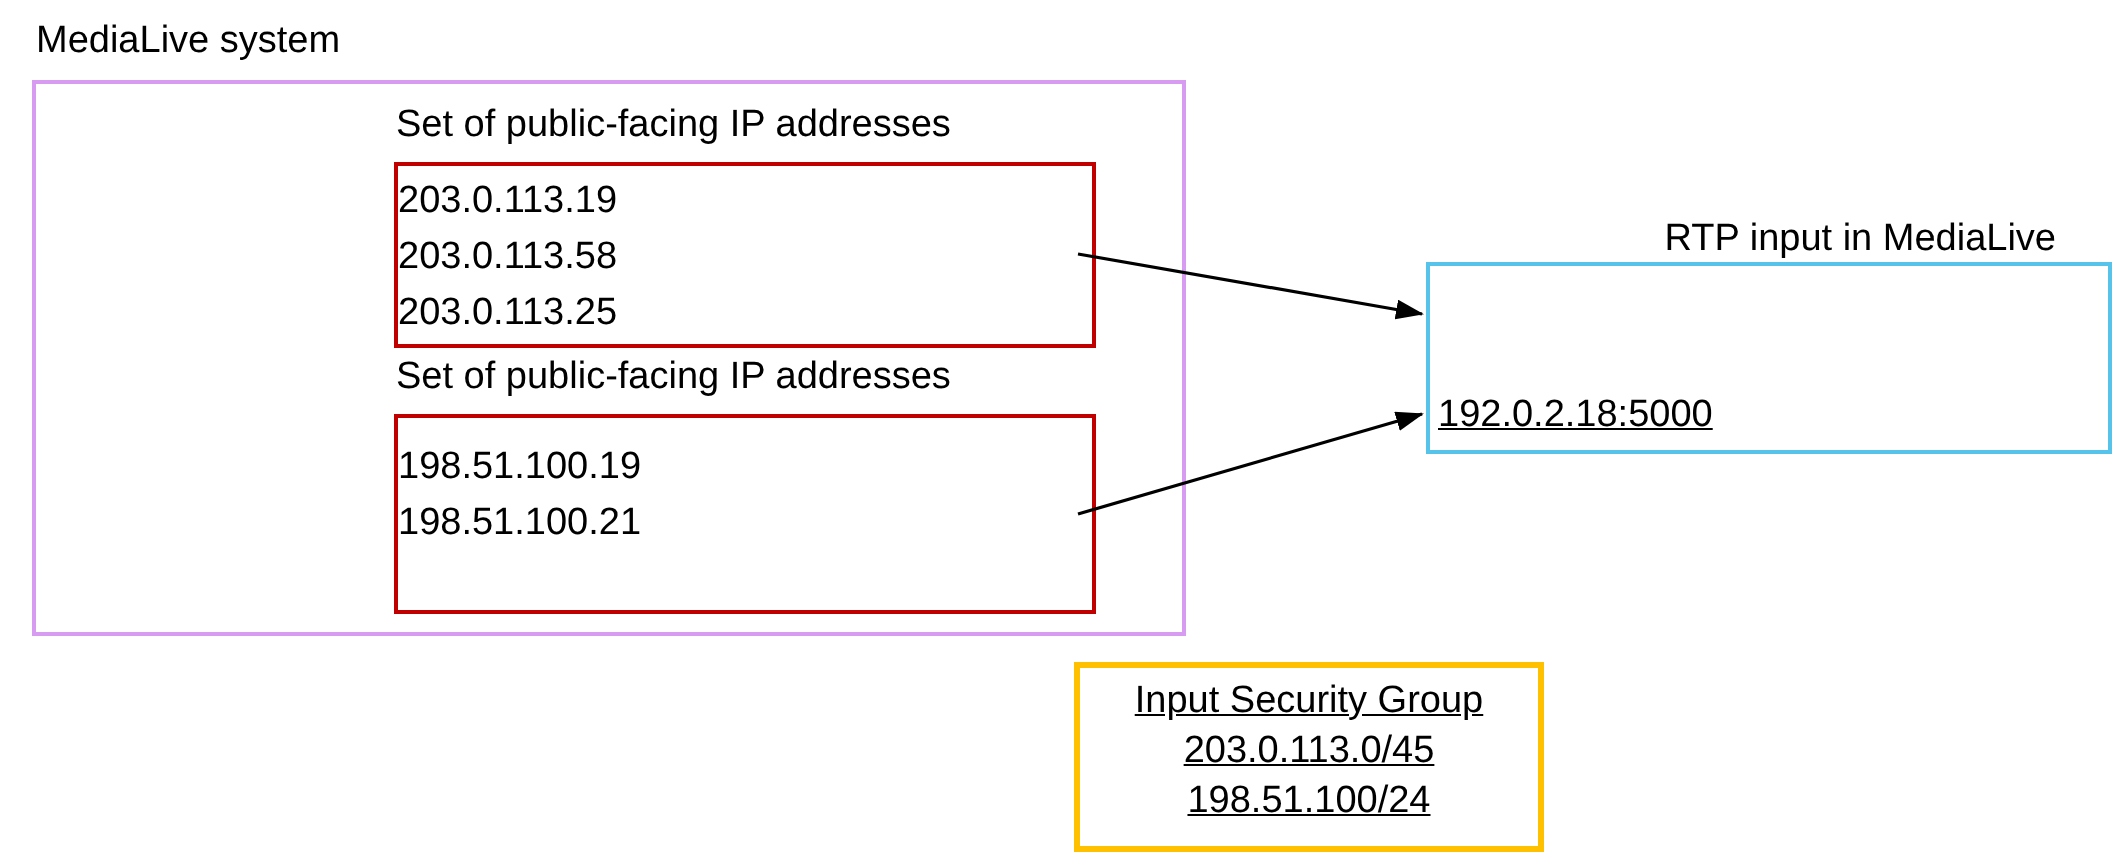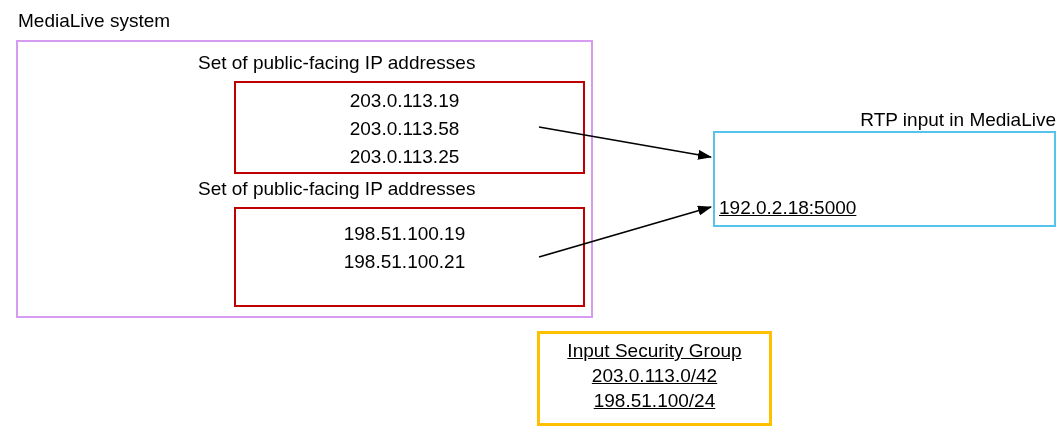--- a/index.html
+++ b/index.html
@@ -37,30 +37,29 @@
 
   .set-label { white-space: nowrap; }
   .set-label-1 { left: 198px; top: 52px; }
   .set-label-2 { left: 198px; top: 178px; }
 
   .ip-box {
     left: 197px;
     width: 337px;
     border: 2px solid #c00000;
     background: #ffffff;
-    text-align: center;
+    text-align: left;
     box-sizing: content-box;
-    margin-left: 37px;
   }
   .ip-box-1 { top: 81px;  height: 85px; padding: 4px 10px 0 0; }
   .ip-box-2 { top: 207px; height: 85px; padding: 11px 10px 0 0; }
   .ip-box .ip-line { line-height: 28px; white-space: nowrap; }
 
   .medialive-label {
-    left: 719px;
+    left: 691px;
     top: 109px;
     width: 337px;
     text-align: right;
     white-space: nowrap;
   }
   .medialive-box {
     left: 713px;
     top: 131px;
     width: 339px;
     height: 92px;
@@ -112,21 +111,21 @@
     <div class="ip-line">198.51.100.19</div>
     <div class="ip-line">198.51.100.21</div>
   </div>
 
   <div class="abs medialive-label">RTP input in MediaLive</div>
   <div class="abs medialive-box"></div>
   <div class="abs endpoint-line endpoint-2">192.0.2.18:5000</div>
 
   <div class="abs isg-box">
     <div class="isg-line">Input Security Group</div>
-    <div class="isg-line">203.0.113.0/42</div>
+    <div class="isg-line">203.0.113.0/45</div>
     <div class="isg-line">198.51.100/24</div>
   </div>
 
   <svg class="abs arrow-layer" viewBox="0 0 1062 428" xmlns="http://www.w3.org/2000/svg">
     <defs>
       <marker id="arrowhead" markerUnits="userSpaceOnUse" markerWidth="14" markerHeight="10" refX="13" refY="5" orient="auto">
         <path d="M0,0 L14,5 L0,10 Z" fill="#000000"></path>
       </marker>
     </defs>
     <line x1="539" y1="127" x2="711" y2="157" stroke="#000000" stroke-width="1.6" marker-end="url(#arrowhead)"></line>

